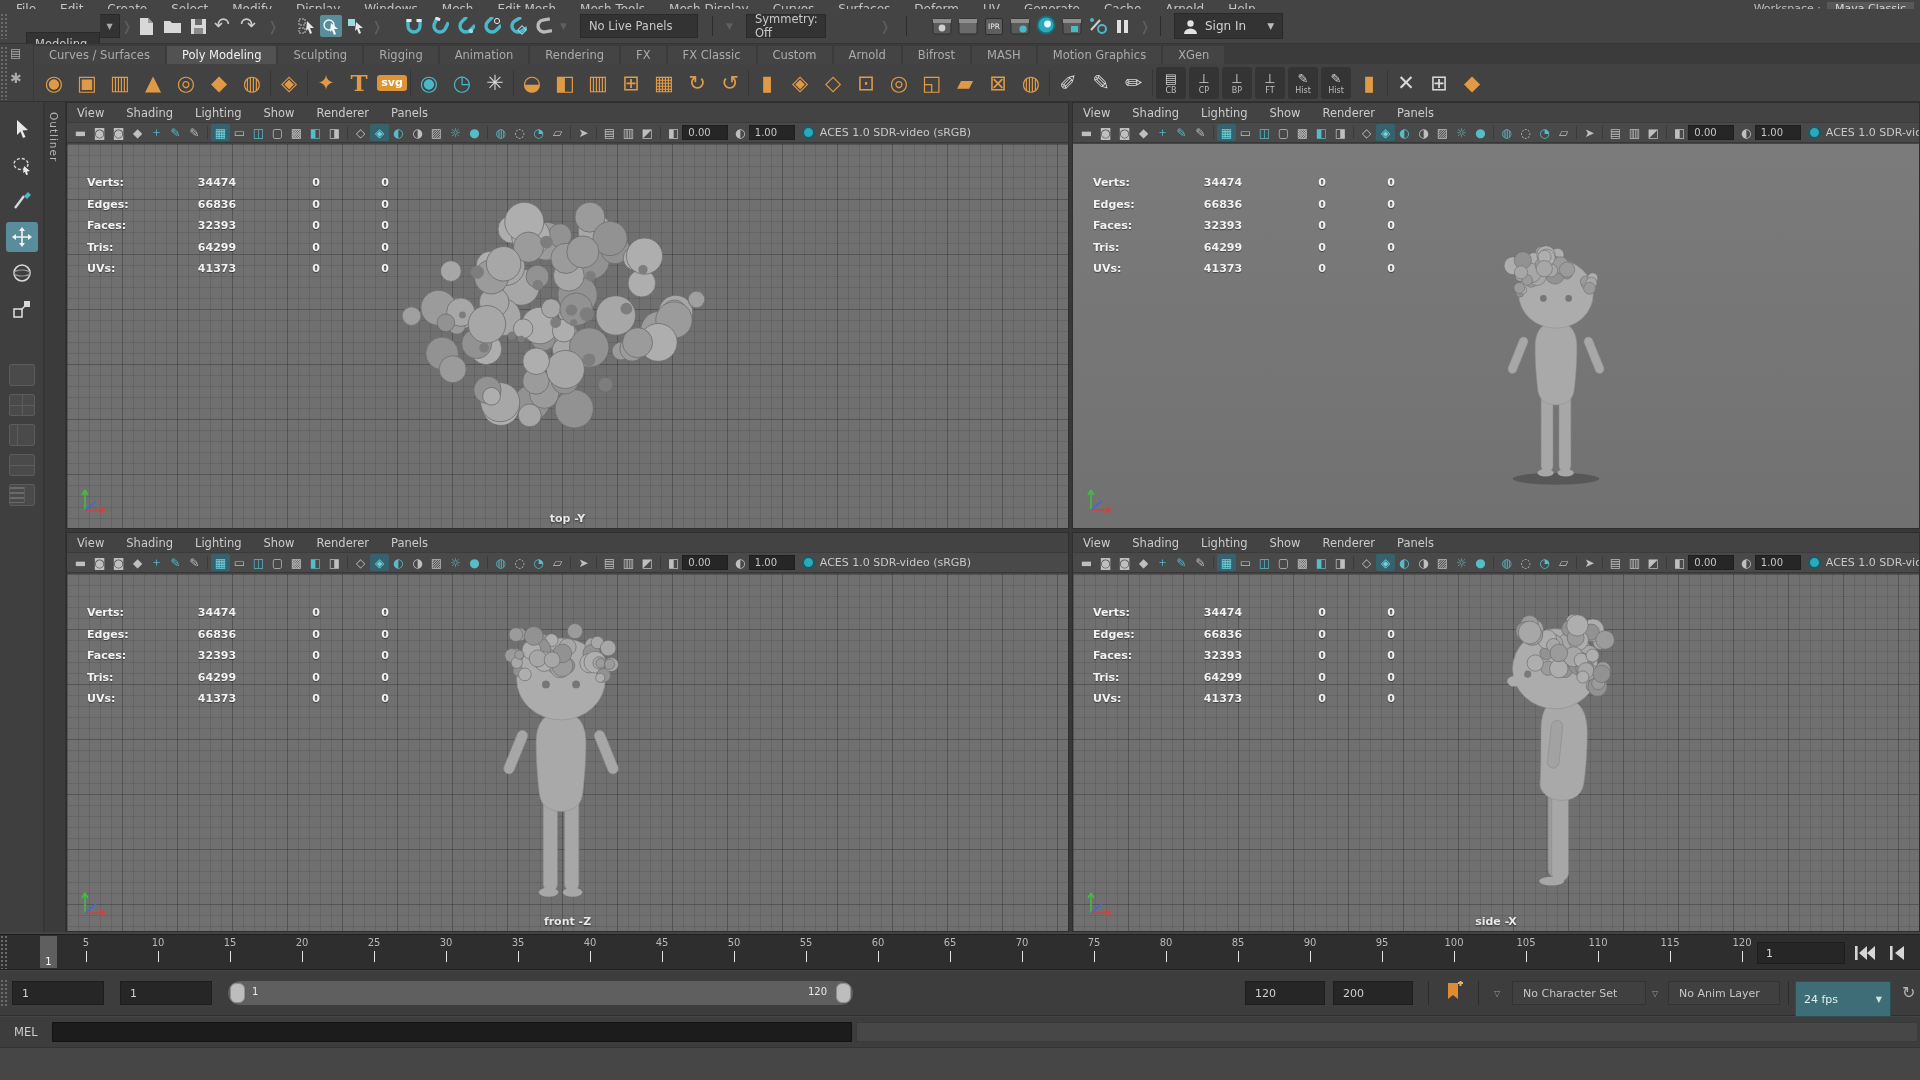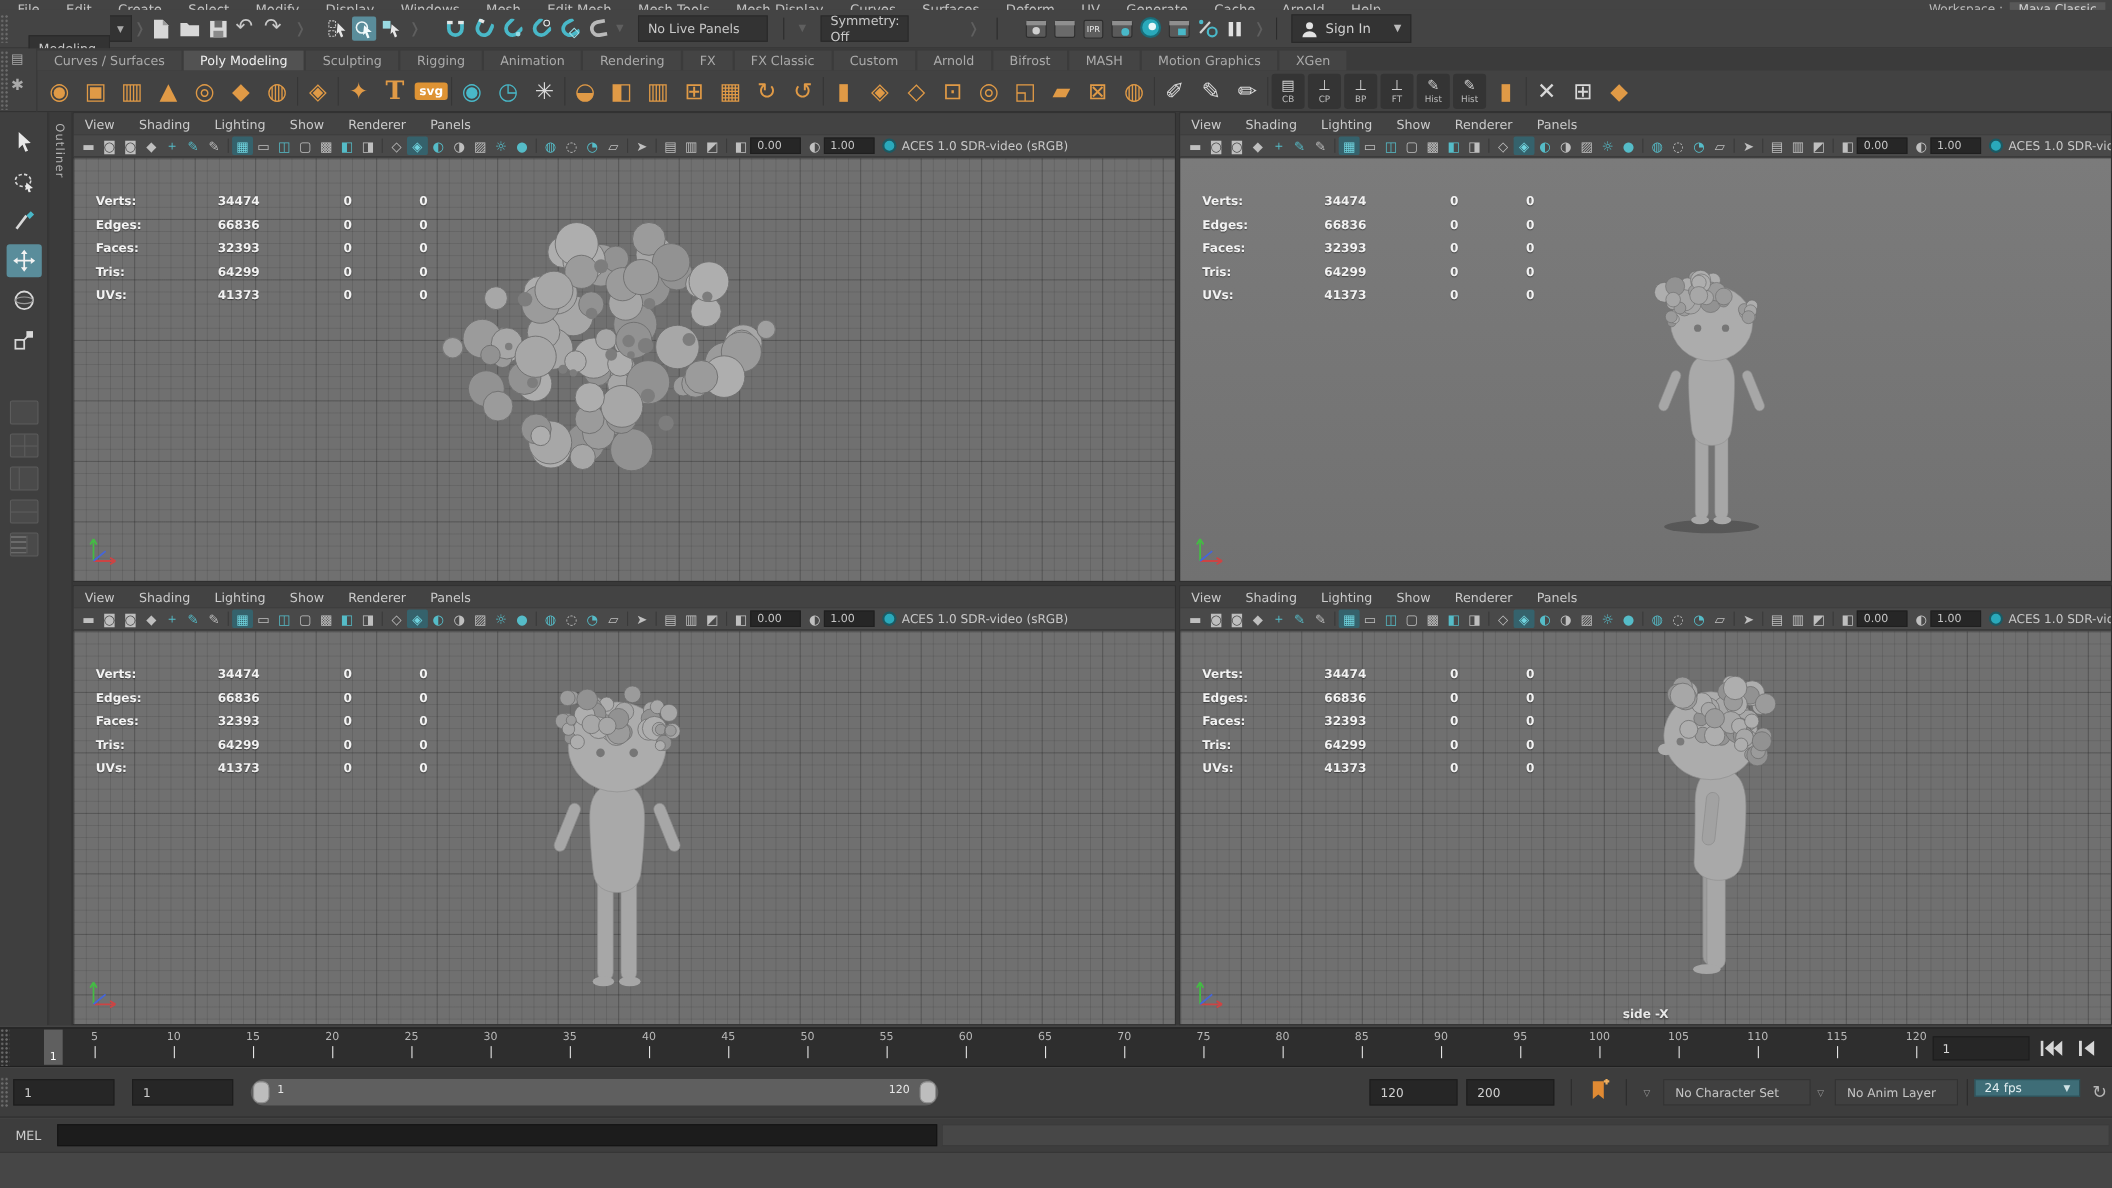--- a/index.html
+++ b/index.html
@@ -112,21 +112,21 @@
   
   #rangebar{position:absolute;left:0;top:971px;width:1920px;height:45px;background:#3d3d3d;border-bottom:1px solid #2e2e2e}
   .rfield{position:absolute;top:10px;height:24px;background:#262626;border:1px solid #1d1d1d;display:flex;align-items:center;padding-left:9px;font-size:11px;color:#d0d0d0}
   #rslider{position:absolute;left:228px;top:10px;width:625px;height:24px;background:#5f5f5f;border-radius:12px;display:flex;align-items:center;justify-content:space-between;padding:0 2px}
   .rhandle{width:15px;height:20px;background:#bdbdbd;border-radius:6px;border:1px solid #8f8f8f}
   #rs-start{position:absolute;left:24px;top:5px;font-size:10px;color:#e8e8e8}
   #rs-end{position:absolute;right:26px;top:5px;font-size:10px;color:#e8e8e8}
   .rsep{position:absolute;top:10px;width:1px;height:24px;background:#2c2c2c}
   .rcaret{position:absolute;top:18px;font-size:8px;color:#9c9c9c}
   .rdrop{position:absolute;top:10px;height:24px;background:#404040;border:1px solid #323232;display:flex;align-items:center;padding:0 10px;font-size:11px;color:#c6c6c6;white-space:nowrap}
-  #fpsbox{position:absolute;left:1795px;top:10px;width:96px;height:16px;background:#3e6d77;border:1px solid #2c4f57;display:flex;align-items:center;justify-content:space-between;padding:0 8px;font-size:11px;color:#e2eef0}
+  #fpsbox{position:absolute;left:1795px;top:10px;width:96px;height:36px;background:#3e6d77;border:1px solid #2c4f57;display:flex;align-items:center;justify-content:space-between;padding:0 8px;font-size:11px;color:#e2eef0}
   #fpsbox .dd{font-size:8px;color:#cfe2e5}
   #rb-extra{position:absolute;left:1902px;top:12px;font-size:16px;color:#b5b5b5}
 
   
   #cmdline{position:absolute;left:0;top:1017px;width:1920px;height:30px;background:#3d3d3d;display:flex;align-items:center}
   #mel{margin-left:14px;font-size:11.5px;color:#cdcdcd;width:38px}
   #melinput{width:800px;height:20px;background:#1c1c1c;border:1px solid #141414;color:#ddd;font-size:11px;padding:0 6px;font-family:"DejaVu Sans Mono",monospace}
   #cmdresult{flex:1;height:20px;background:#474747;border:1px solid #3a3a3a;margin:0 2px 0 4px}
   #helpline{position:absolute;left:0;top:1047px;width:1920px;height:33px;background:#464646;border-top:1px solid #333}
 </style>
@@ -847,20 +847,21 @@
             <div style="display:contents"><span class="hl">Edges:</span><span class="hv">66836</span><span class="hv">0</span><span class="hv">0</span></div>
             <div style="display:contents"><span class="hl">Faces:</span><span class="hv">32393</span><span class="hv">0</span><span class="hv">0</span></div>
             <div style="display:contents"><span class="hl">Tris:</span><span class="hv">64299</span><span class="hv">0</span><span class="hv">0</span></div>
             <div style="display:contents"><span class="hl">UVs:</span><span class="hv">41373</span><span class="hv">0</span><span class="hv">0</span></div>
           </div>
         <svg class="axis" width="34" height="34">
             <path d="M8 30 V10 M8 10 l-3 5 M8 10 l3 5" stroke="#44bb44" stroke-width="1.6" fill="none"></path>
             <path d="M8 30 H28 M28 30 l-5 -3 M28 30 l-5 3" stroke="#cc4444" stroke-width="1.6" fill="none"></path>
             <path d="M8 30 L19 21" stroke="#4466dd" stroke-width="1.6" fill="none"></path>
           </svg>
+        <div class="vp-label">top -Y</div>
       </div>
     </div>
 
     <div class="vp" style="left:1072px;top:0;width:848px;height:427px">
       <div class="vp-menus">
           <span class="vp-menu">View</span>
           <span class="vp-menu">Shading</span>
           <span class="vp-menu">Lighting</span>
           <span class="vp-menu">Show</span>
           <span class="vp-menu">Renderer</span>
@@ -1228,20 +1229,21 @@
             <div style="display:contents"><span class="hl">Edges:</span><span class="hv">66836</span><span class="hv">0</span><span class="hv">0</span></div>
             <div style="display:contents"><span class="hl">Faces:</span><span class="hv">32393</span><span class="hv">0</span><span class="hv">0</span></div>
             <div style="display:contents"><span class="hl">Tris:</span><span class="hv">64299</span><span class="hv">0</span><span class="hv">0</span></div>
             <div style="display:contents"><span class="hl">UVs:</span><span class="hv">41373</span><span class="hv">0</span><span class="hv">0</span></div>
           </div>
         <svg class="axis" width="34" height="34">
             <path d="M8 30 V10 M8 10 l-3 5 M8 10 l3 5" stroke="#44bb44" stroke-width="1.6" fill="none"></path>
             <path d="M8 30 H28 M28 30 l-5 -3 M28 30 l-5 3" stroke="#cc4444" stroke-width="1.6" fill="none"></path>
             <path d="M8 30 L19 21" stroke="#4466dd" stroke-width="1.6" fill="none"></path>
           </svg>
+        <div class="vp-label">front -Z</div>
       </div>
     </div>
 
     <div class="vp" style="left:1072px;top:430px;width:848px;height:400px">
       <div class="vp-menus">
           <span class="vp-menu">View</span>
           <span class="vp-menu">Shading</span>
           <span class="vp-menu">Lighting</span>
           <span class="vp-menu">Show</span>
           <span class="vp-menu">Renderer</span>

